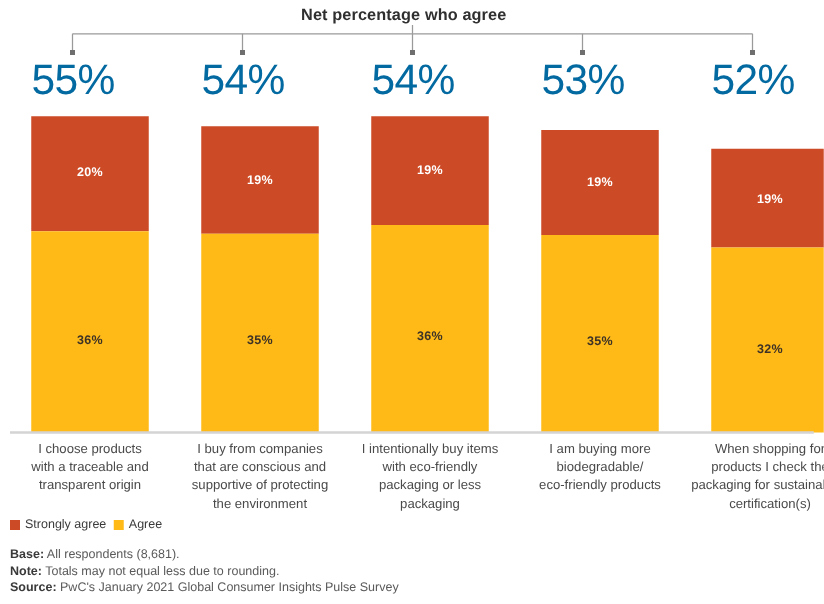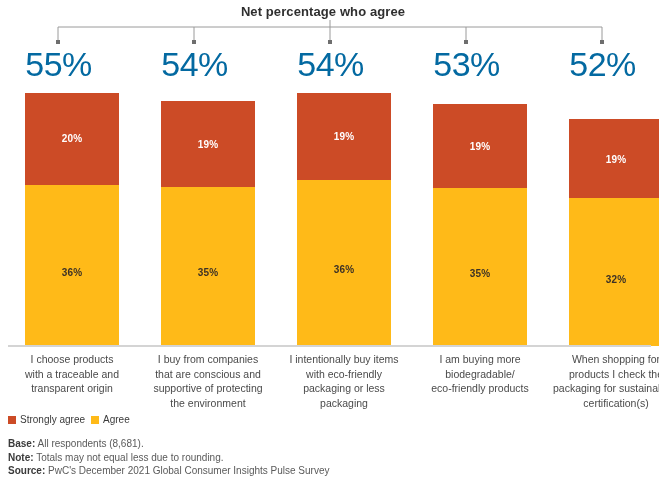--- a/index.html
+++ b/index.html
@@ -290,17 +290,17 @@
     <div class="note-line">
       <span class="note-key">Base:</span>
       <span>All respondents (8,681).</span>
     </div>
     <div class="note-line">
       <span class="note-key">Note:</span>
       <span>Totals may not equal less due to rounding.</span>
     </div>
     <div class="note-line">
       <span class="note-key">Source:</span>
-      <span>PwC's December 2021 Global Consumer Insights Pulse Survey</span>
+      <span>PwC's January 2021 Global Consumer Insights Pulse Survey</span>
     </div>
   </div>
 
 </div>
 
 </body></html>

